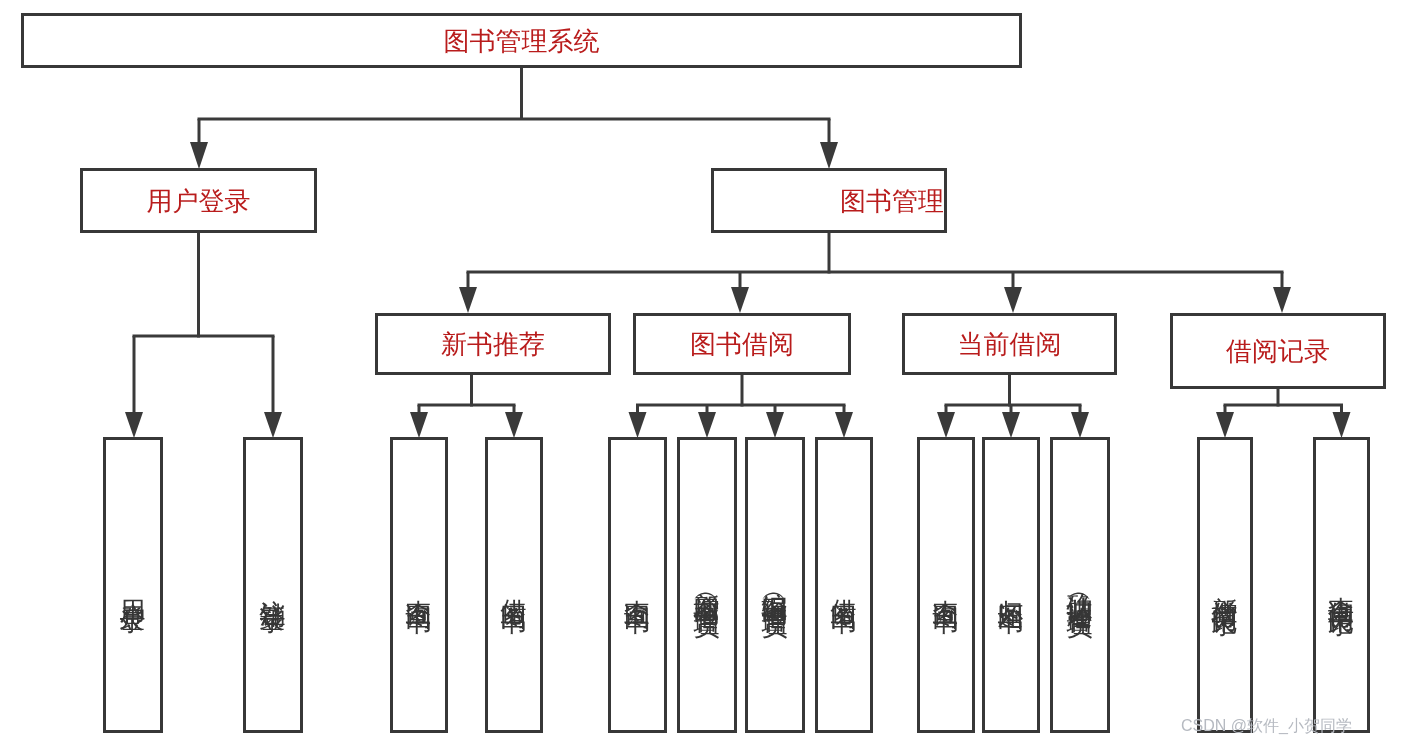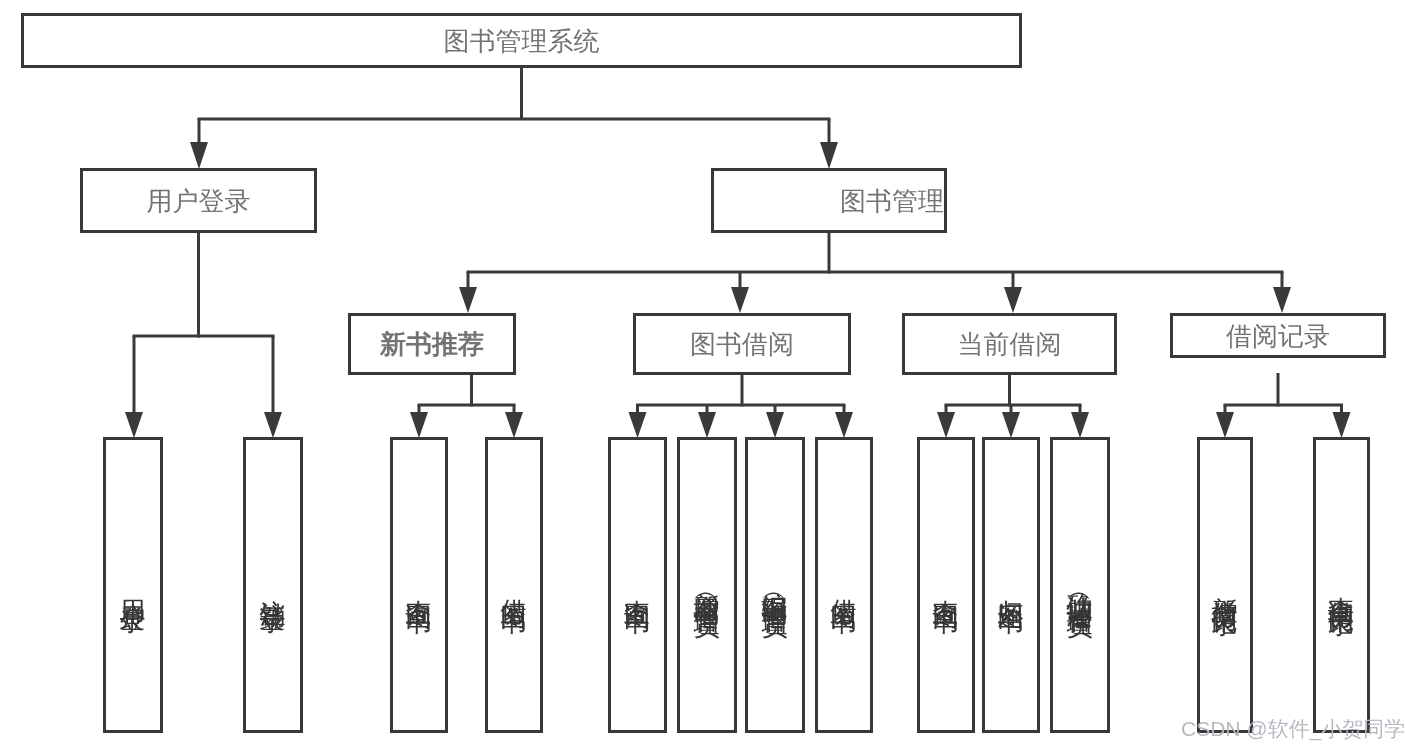--- a/index.html
+++ b/index.html
@@ -11,40 +11,40 @@
     color:#363636;
     overflow:hidden;
   }
   #connectors{position:absolute;left:0;top:0;width:1405px;height:747px;z-index:1;}
   .ln{stroke:#3a3a3a;stroke-width:3;fill:none;}
   .ar{fill:#3a3a3a;stroke:none;}
   .hbox{
     position:absolute;z-index:2;box-sizing:border-box;
     background:#ffffff;border:3px solid #383838;
     display:flex;align-items:center;justify-content:center;
-    font-size:26px;line-height:1;color:#737373;white-space:nowrap;
+    font-size:26px;line-height:1;color:#b91c1c;white-space:nowrap;
   }
   .vbox{
     position:absolute;z-index:2;box-sizing:border-box;
     top:437px;height:296px;
     background:#ffffff;border:3px solid #383838;
     display:flex;align-items:center;justify-content:center;
   }
   .vbox .vtxt{
     writing-mode:vertical-rl;
     text-orientation:mixed;
     font-size:26px;line-height:1;
     letter-spacing:3px;
     color:#363636;
     white-space:nowrap;
   }
   #watermark{
     position:absolute;z-index:3;
     left:1181px;top:716px;
-    font-size:21px;line-height:1.2;
+    font-size:16px;line-height:1.2;
     color:#b6bac1;
     white-space:nowrap;
   }
 </style>
 </head>
 <body>
 
 <div id="stage">
 
   <svg id="connectors" viewBox="0 0 1405 747" xmlns="http://www.w3.org/2000/svg">
@@ -165,30 +165,30 @@
     <span>图书管理系统</span>
   </div>
 
   <div class="hbox" style="left:80px;top:168px;width:237px;height:65px;">
     <span>用户登录</span>
   </div>
   <div class="hbox" style="left:711px;top:168px;width:236px;height:65px;justify-content:flex-end;">
     <span>图书管理</span>
   </div>
 
-  <div class="hbox" style="left:348px;top:313px;width:168px;height:62px;font-weight:bold;">
+  <div class="hbox" style="left:375px;top:313px;width:236px;height:62px;">
     <span>新书推荐</span>
   </div>
   <div class="hbox" style="left:633px;top:313px;width:218px;height:62px;text-align:right;">
     <span>图书借阅</span>
   </div>
   <div class="hbox" style="left:902px;top:313px;width:215px;height:62px;justify-content:center;">
     <span>当前借阅</span>
   </div>
-  <div class="hbox" style="left:1170px;top:313px;width:216px;height:45px;">
+  <div class="hbox" style="left:1170px;top:313px;width:216px;height:76px;">
     <span>借阅记录</span>
   </div>
 
   <div class="vbox" style="left:103px;width:60px;">
     <span class="vtxt">用户登录</span>
   </div>
   <div class="vbox" style="left:243px;width:60px;">
     <span class="vtxt">注销登录</span>
   </div>
 

